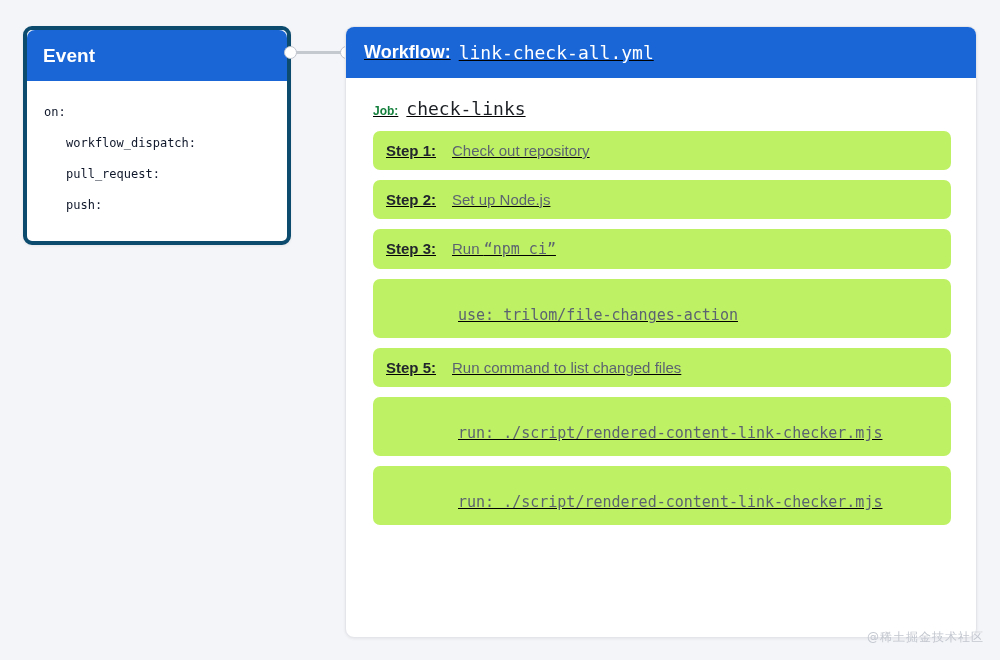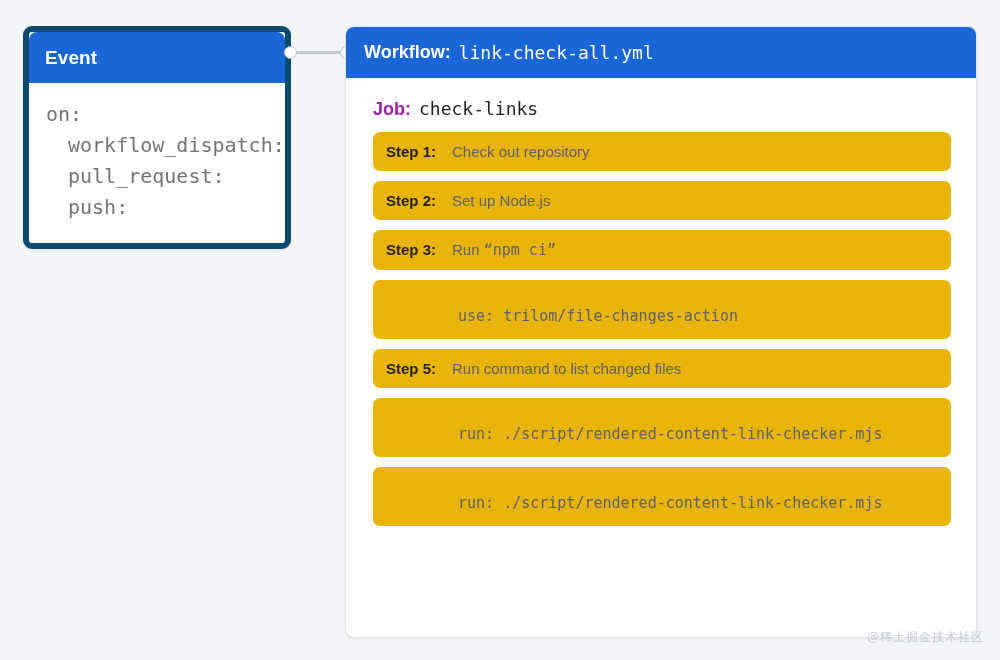--- a/index.html
+++ b/index.html
@@ -19,21 +19,21 @@
     inset: 0;
   }
 
   
   .event-card {
     position: absolute;
     left: 23px;
     top: 26px;
     width: 268px;
     background: #ffffff;
-    border: 6px solid #0c4a6e;
+    border: 4px solid #0c4a6e;
     border-radius: 9px;
     box-shadow: 0 1px 3px rgba(24,30,50,0.07);
     box-sizing: border-box;
   }
   .event-header {
     background: #1b66d6;
     border-radius: 8px 8px 0 0;
     height: 51px;
     display: flex;
     align-items: center;
@@ -44,22 +44,22 @@
     color: #ffffff;
     font-size: 19px;
     font-weight: bold;
     letter-spacing: 0.1px;
   }
   .event-body {
     padding: 16px 16px 20px 17px;
   }
   .yaml-line {
     font-family: "DejaVu Sans Mono", monospace;
-    font-size: 20px;
-    color: #737373;
+    font-size: 12px;
+    color: #0f172a;
     line-height: 31px;
     white-space: pre;
   }
   .yaml-indent {
     padding-left: 22px;
   }
 
   
   .connector-line {
     position: absolute;
@@ -86,20 +86,21 @@
     position: absolute;
     left: 345px;
     top: 26px;
     width: 632px;
     height: 612px;
     background: #ffffff;
     border: 1px solid #e3e5ea;
     border-radius: 9px;
     box-shadow: 0 1px 3px rgba(24,30,50,0.07);
     box-sizing: border-box;
+    text-decoration: underline;
   }
   .workflow-header {
     background: #1b66d6;
     border-radius: 8px 8px 0 0;
     height: 51px;
     display: flex;
     align-items: center;
     padding: 0 18px;
   }
   .wf-label {
@@ -112,36 +113,36 @@
     font-size: 18px;
     font-family: "DejaVu Sans Mono", monospace;
     margin-left: 8px;
   }
   .job-row {
     padding: 20px 0 12px 27px;
     display: flex;
     align-items: baseline;
   }
   .job-label {
-    font-size: 18px;
-    font-weight: bold;
-    color: #a21caf;
+    font-size: 12px;
+    font-weight: bold;
+    color: #15803d;
   }
   .job-value {
     font-size: 18px;
     font-family: "DejaVu Sans Mono", monospace;
     color: #1c1f24;
     margin-left: 8px;
   }
 
   .steps {
     padding: 0 25px 0 27px;
   }
   .step {
-    background: #eab308;
+    background: #bef264;
     border-radius: 7px;
     padding: 11px 14px 11px 13px;
     margin-bottom: 10px;
     box-sizing: border-box;
   }
   .step-main {
     display: flex;
     align-items: baseline;
   }
   .step-label {

